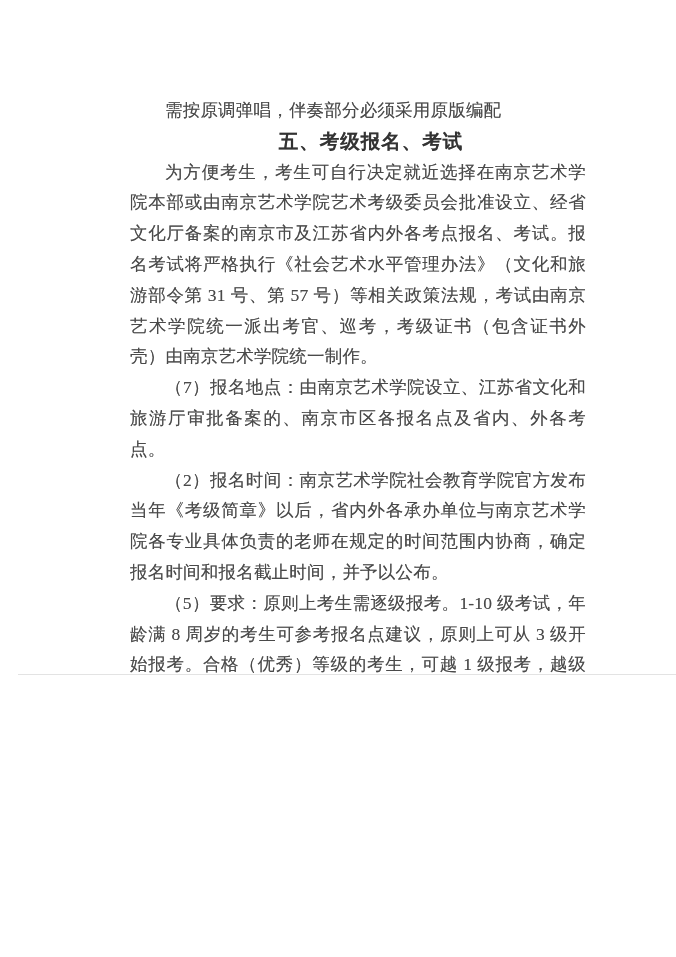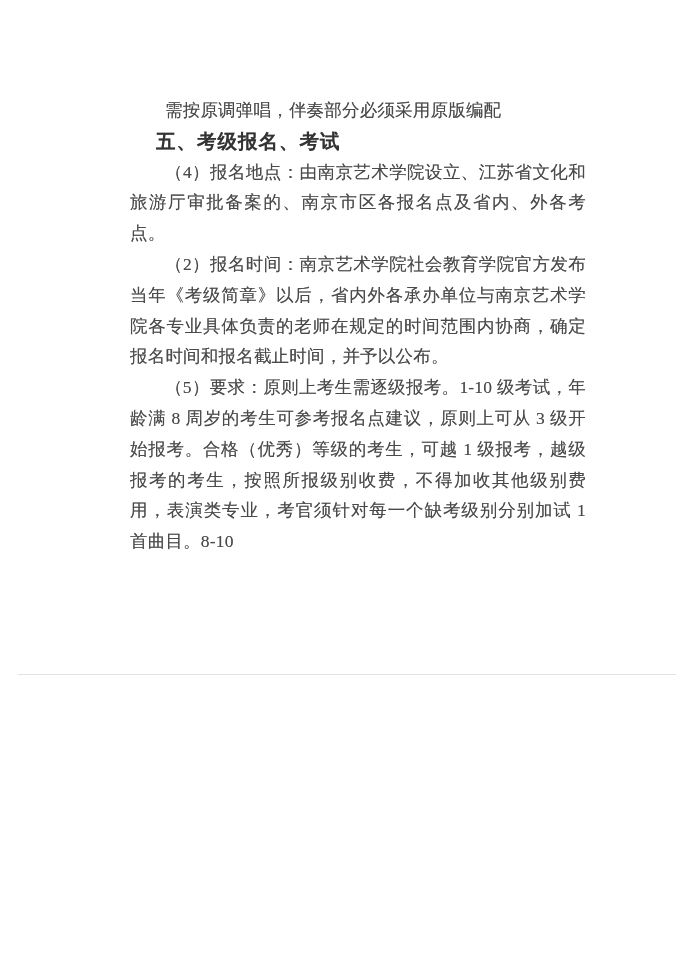--- a/index.html
+++ b/index.html
@@ -57,20 +57,21 @@
   .section-heading {
     margin: 0;
     font-family: "Liberation Sans", "DejaVu Sans", sans-serif;
     font-size: 19.5px;
     font-weight: 700;
     line-height: 30.8px;
     text-indent: 26px;
     color: #333333;
     letter-spacing: 1px;
     text-shadow: 0 0 0.4px rgba(51,51,51,0.5);
+    text-align: center;
   }
   .subsection-heading {
     margin: 0;
     font-size: 18px;
     font-weight: 700;
     line-height: 30.8px;
     text-indent: 35px;
     color: #333333;
     letter-spacing: 0.5px;
     text-shadow: 0 0 0.4px rgba(51,51,51,0.5);
@@ -93,24 +94,25 @@
 
   <div class="scan-edge-right"></div>
   <div class="scan-edge-bottom"></div>
 
   <div class="content">
 
     <p class="body-par">需按原调弹唱，伴奏部分必须采用原版编配</p>
 
     <h2 class="section-heading">五、考级报名、考试</h2>
 
+    <p class="body-par">为方便考生，考生可自行决定就近选择在南京艺术学院本部或由南京艺术学院艺术考级委员会批准设立、经省文化厅备案的南京市及江苏省内外各考点报名、考试。报名考试将严格执行《社会艺术水平管理办法》（文化和旅游部令第 31 号、第 57 号）等相关政策法规，考试由南京艺术学院统一派出考官、巡考，考级证书（包含证书外壳）由南京艺术学院统一制作。</p>
 
 
 
-    <p class="body-par">（4）报名地点：由南京艺术学院设立、江苏省文化和旅游厅审批备案的、南京市区各报名点及省内、外各考点。</p>
+    <p class="body-par">（7）报名地点：由南京艺术学院设立、江苏省文化和旅游厅审批备案的、南京市区各报名点及省内、外各考点。</p>
 
     <p class="body-par">（2）报名时间：南京艺术学院社会教育学院官方发布当年《考级简章》以后，省内外各承办单位与南京艺术学院各专业具体负责的老师在规定的时间范围内协商，确定报名时间和报名截止时间，并予以公布。</p>
 
 
     <p class="body-par">（5）要求：原则上考生需逐级报考。1-10 级考试，年龄满 8 周岁的考生可参考报名点建议，原则上可从 3 级开始报考。合格（优秀）等级的考生，可越 1 级报考，越级报考的考生，按照所报级别收费，不得加收其他级别费用，表演类专业，考官须针对每一个缺考级别分别加试 1 首曲目。8-10</p>
 
   </div>
 
   <div class="page-number">- 13 -</div>
 

